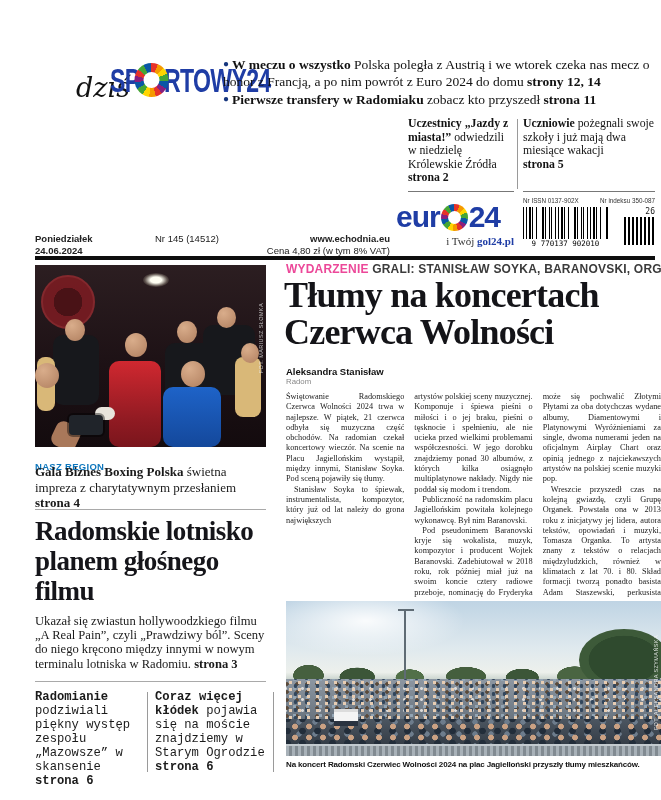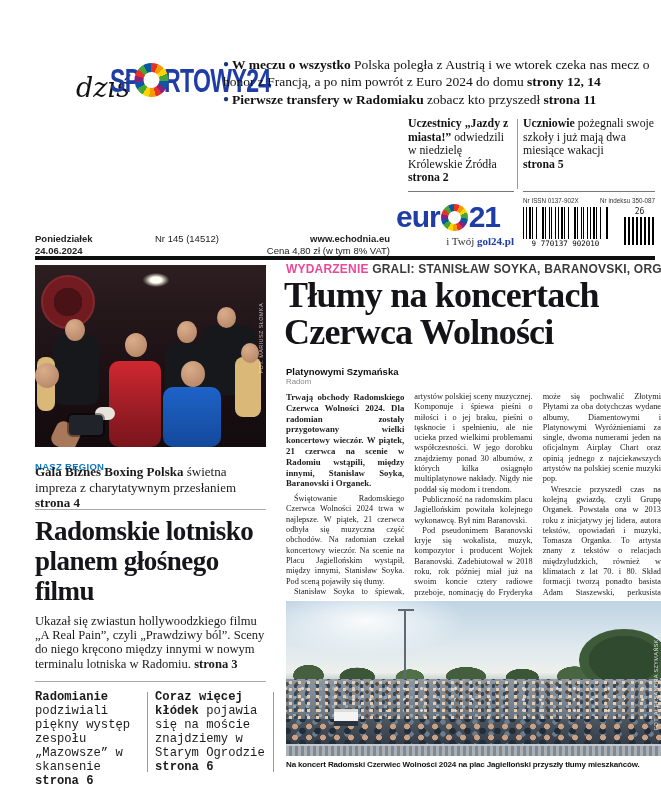--- a/index.html
+++ b/index.html
@@ -54,21 +54,21 @@
 
   
   #bcblock{left:523px;top:197px;width:132px;}
   #issnrow{display:flex;justify-content:space-between;font-size:6.3px;color:#333;
            font-family:"Liberation Sans",sans-serif;}
   #bcrow{display:flex;margin-top:3px;align-items:flex-start;}
   #bcmain{position:relative;width:104px;height:40px;
           background:repeating-linear-gradient(90deg,#000 0 1.4px,#fff 1.4px 2.8px,#000 2.8px 3.6px,#fff 3.6px 6.4px);}
   #bcdigits{position:absolute;left:0;right:0;bottom:-1px;background:#fff;text-align:center;
             font-family:"DejaVu Sans Mono",monospace;font-size:7.5px;line-height:9px;color:#000;}
-  #bcaddon{margin-left:16px;width:38px;text-align:center;}
+  #bcaddon{margin-left:16px;width:38px;text-align:right;}
   #bcsmall{font-size:8px;line-height:9px;font-family:"DejaVu Sans Mono",monospace;}
   #bcaddonbars{height:28px;margin-top:1px;
           background:repeating-linear-gradient(90deg,#000 0 1.6px,#fff 1.6px 4px);}
 
   
   .dl{font-family:"Liberation Sans",sans-serif;font-size:9.5px;line-height:11.5px;color:#222;}
   #dlday{left:35px;top:233px;font-weight:bold;}
   #dlissue{left:155px;top:233px;}
   #dlsite{left:240px;top:233px;width:150px;text-align:right;}
   #blackrule{left:35px;top:256px;width:620px;height:3.5px;background:#0e0e0e;}
@@ -196,21 +196,21 @@
     <span class="b">Uczniowie</span><span> pożegnali swoje szkoły i już mają dwa miesiące wakacji </span><br>
     <span class="b">strona 5</span>
   </div>
   <div id="ruleA" class="abs rule"></div>
   <div id="ruleB" class="abs rule"></div>
 
   <div id="eurologo" class="abs">
     <div id="eurorow">
       <span>eur</span>
       <span class="pinwheel"></span>
-      <span>21</span>
+      <span>24</span>
     </div>
     <div id="eurotag">
       <span>i Twój </span><span class="b">gol24.pl</span>
     </div>
   </div>
 
   <div id="bcblock" class="abs">
     <div id="issnrow">
       <span>Nr ISSN 0137-902X</span>
       <span>Nr indeksu 350-087</span>
@@ -282,27 +282,26 @@
     <span class="b">strona 6</span>
   </div>
   <div id="maindiv" class="abs vrule"></div>
 
   <div id="kicker" class="abs sans">
     <span class="label">WYDARZENIE</span>
     <span class="rest">GRALI: STANISŁAW SOYKA, BARANOVSKI, ORGANEK</span>
   </div>
   <div id="mainhead" class="abs">Tłumy na koncertach Czerwca Wolności</div>
   <div id="byline" class="abs sans">
-    <div id="byname">Platynowymi Szymańska</div>
+    <div id="byname">Aleksandra Stanisław</div>
     <div id="bycity">Radom</div>
   </div>
 
   <div id="cols" class="abs">
     <div class="col">
-      <p class="lead">Trwają obchody Radomskiego Czerwca Wolności 2024. Dla radomian zostały przygotowany wielki koncertowy wieczór. W piątek, 21 czerwca na scenie w Radomiu wstąpili, między innymi, Stanisław Soyka, Baranovski i Organek.</p>
       <p>Świętowanie Radomskiego Czerwca Wolności 2024 trwa w najlepsze. W piątek, 21 czerwca odbyła się muzyczna część obchodów. Na radomian czekał koncertowy wieczór. Na scenie na Placu Jagiellońskim wystąpił, między innymi, Stanisław Soyka. Pod sceną pojawiły się tłumy.</p>
       <p>Stanisław Soyka to śpiewak, instrumentalista, kompozytor, który już od lat należy do grona największych</p>
     </div>
     <div class="col">
       <p>artystów polskiej sceny muzycznej. Komponuje i śpiewa pieśni o miłości i o jej braku, pieśni o tęsknocie i spełnieniu, ale nie ucieka przed wielkimi problemami współczesności. W jego dorobku znajdziemy ponad 30 albumów, z których kilka osiągnęło multiplatynowe nakłady. Nigdy nie poddał się modom i trendom.</p>
       <p>Publiczność na radomskim placu Jagiellońskim powitała kolejnego wykonawcę. Był nim Baranovski.</p>
       <p>Pod pseudonimem Baranovski kryje się wokalista, muzyk, kompozytor i producent Wojtek Baranovski. Zadebiutował w 2018 roku, rok później miał już na swoim koncie cztery radiowe przeboje, nominację do Fryderyka w kategorii „fonograficzny debiut roku”, a z koncertami zaliczył niemal wszystkie najważniejsze festiwalowe sceny w kraju. Cztery lata od debiutu</p>
     </div>
     <div class="col">
       <p>może się pochwalić Złotymi Płytami za oba dotychczas wydane albumy, Diamentowymi i Platynowymi Wyróżnieniami za single, dwoma numerami jeden na oficjalnym Airplay Chart oraz opinią jednego z najciekawszych artystów na polskiej scenie muzyki pop.</p>

